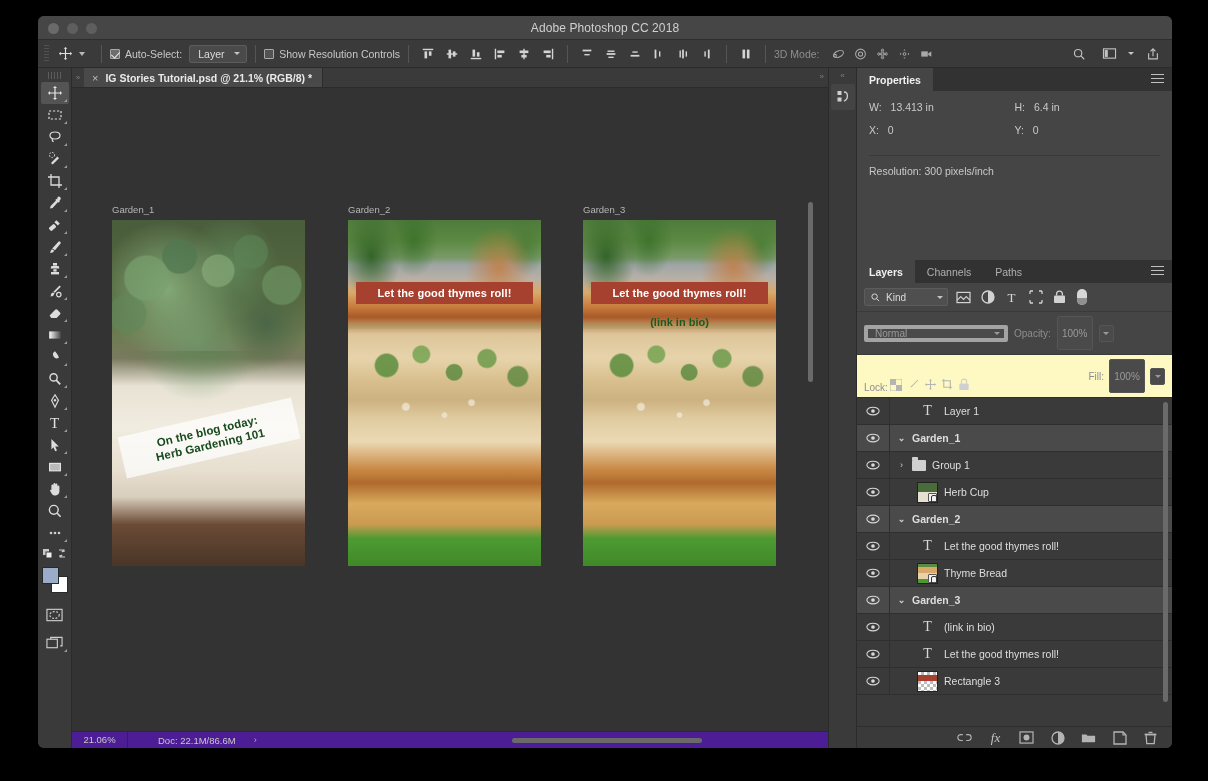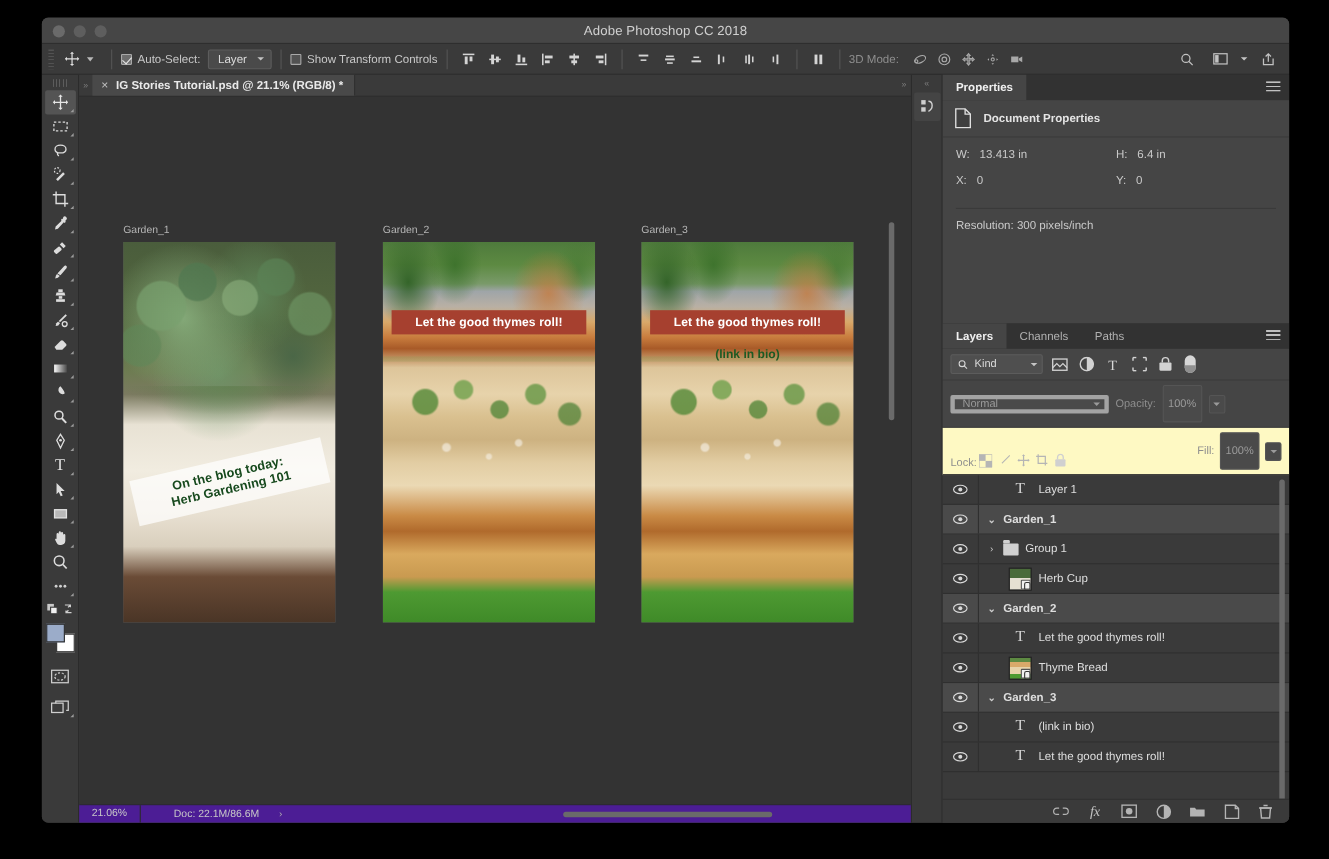--- a/index.html
+++ b/index.html
@@ -326,21 +326,21 @@
     <span class="caret"></span>
     <span class="vsep"></span>
     <span class="chk on"></span>
     <span class="lbl">Auto-Select:</span>
     <span class="mini-select">
       <span>Layer</span>
       <span class="sel-caret"></span>
     </span>
     <span class="vsep"></span>
     <span class="chk"></span>
-    <span class="lbl">Show Transform Controls</span>
+    <span class="lbl">Show Resolution Controls</span>
     <span class="vsep"></span>
 
     <span class="align-grp">
       <span class="ibtn">
         <svg width="14" height="14" viewBox="0 0 16 16">
             <rect x="2" y="2" width="12" height="1.6" fill="#d4d4d4"></rect>
             <rect x="4" y="5" width="3" height="8" fill="#d4d4d4"></rect>
             <rect x="9" y="5" width="3" height="5" fill="#d4d4d4"></rect>
           </svg>
       </span>
@@ -726,29 +726,20 @@
 
     <div class="rightpanel">
 
       <div class="panel-tabs">
         <div class="ptab active">Properties</div>
         <span class="pmenu">
             <i class="ham"></i>
           </span>
       </div>
       <div class="props-body">
-        <div class="props-head">
-          <span>
-            <svg width="17" height="19" viewBox="0 0 18 20">
-                <path d="M2 1h9l5 5v13H2z" fill="#3f3f3f" stroke="#e0e0e0" stroke-width="1.3"></path>
-                <path d="M11 1v5h5" fill="none" stroke="#e0e0e0" stroke-width="1.3"></path>
-              </svg>
-          </span>
-          <span class="t">Document Properties</span>
-        </div>
         <div class="props-rows">
           <div class="prow">
             <span class="c">
               <span class="k">W:</span>
               <span>13.413 in</span>
             </span>
             <span class="c">
               <span class="k">H:</span>
               <span>6.4 in</span>
             </span>
@@ -1009,20 +1000,33 @@
                   <circle cx="8" cy="5.5" r="2.1" fill="#d8d8d8"></circle>
                 </svg>
             </span>
             <span class="lcontent">
               <span class="l-indent"></span>
               <span class="t-icon">T</span>
               <span>Let the good thymes roll!</span>
             </span>
           </div>
 
+          <div class="layer">
+            <span class="eye-cell">
+              <svg width="14" height="10" viewBox="0 0 16 11">
+                  <ellipse cx="8" cy="5.5" rx="7" ry="4.4" fill="none" stroke="#d8d8d8" stroke-width="1.2"></ellipse>
+                  <circle cx="8" cy="5.5" r="2.1" fill="#d8d8d8"></circle>
+                </svg>
+            </span>
+            <span class="lcontent">
+              <span class="l-indent"></span>
+              <span class="l-thumb thumb-checker thumb-red"></span>
+              <span>Rectangle 3</span>
+            </span>
+          </div>
 
           <div class="ll-scroll">
               <i style="height:300px;"></i>
             </div>
         </div>
 
         <div class="layer-footer">
           <span class="lf-btn">
             <svg width="16" height="9" viewBox="0 0 18 10">
                 <path d="M7 1.5H4.5a3.5 3.5 0 000 7H7M11 1.5h2.5a3.5 3.5 0 010 7H11" fill="none" stroke="#b4b4b4" stroke-width="1.3"></path>

